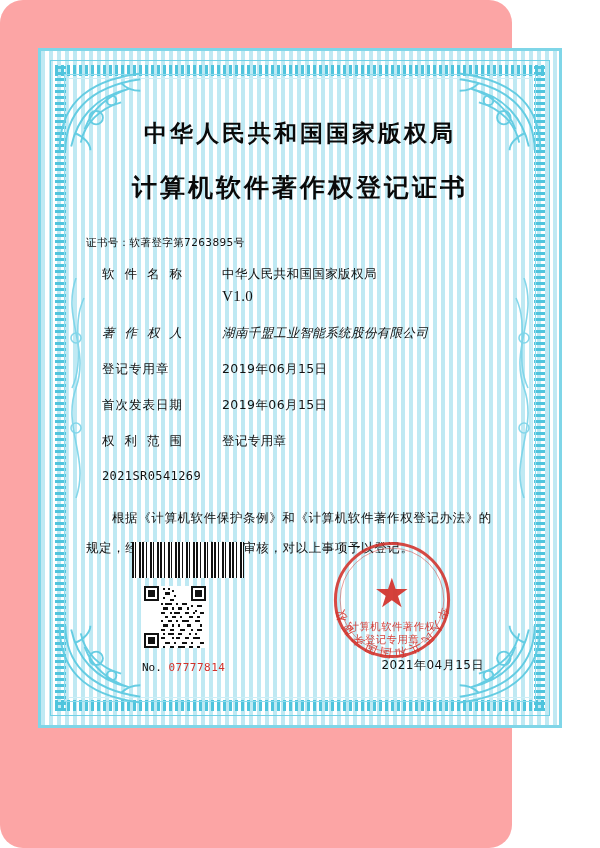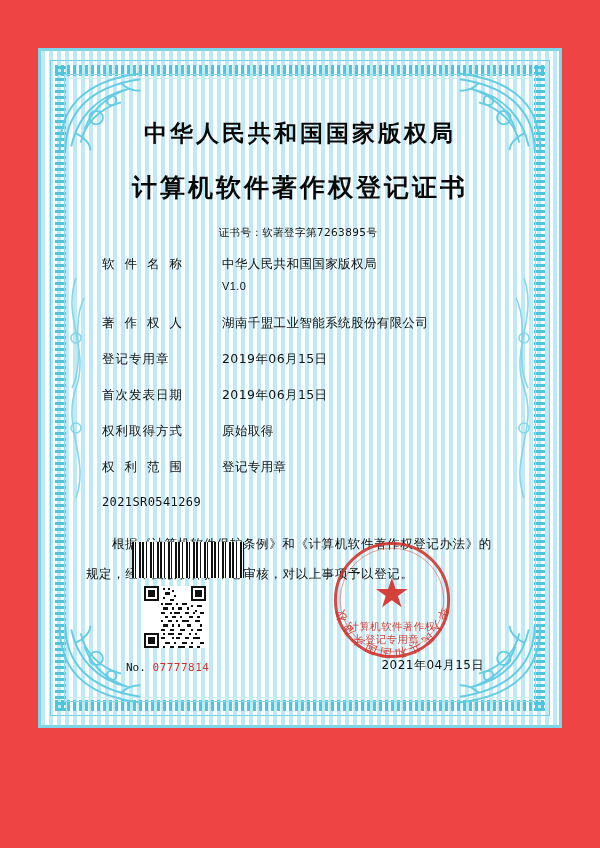--- a/index.html
+++ b/index.html
@@ -8,23 +8,24 @@
     background: #ffffff;
   }
   body {
     width: 600px;
     height: 848px;
     font-family: "Liberation Sans", sans-serif;
     overflow: hidden;
   }
   .page {
     position: relative;
-    width: 600px;
+    width: 512px;
     height: 848px;
-    background: #ef4444;
+    background: #fca5a5;
+    border-radius: 23px;
   }
   
   .cert {
     position: absolute;
     left: 38px;
     top: 48px;
     width: 524px;
     height: 680px;
     background: #ffffff;
   }
@@ -117,23 +118,23 @@
   }
   .title-sub {
     text-align: center;
     font-size: 25px;
     letter-spacing: 3px;
     font-weight: 700;
     color: #0a0a0a;
     margin-top: 22px;
   }
   .cert-no {
-    text-align: center;
+    text-align: left;
     font-size: 10.5px;
-    margin-top: 22px;
+    margin-top: 32px;
     padding-right: 4px;
     color: #111;
     letter-spacing: .4px;
   }
   .fields {
     margin-top: 14px;
     padding-left: 16px;
   }
   .field-row {
     display: flex;
@@ -151,22 +152,22 @@
   }
   .field-label.tight { letter-spacing: 1px; }
   .field-value {
     flex: 1;
     color: #111;
     letter-spacing: .4px;
   }
   .field-value .line2 {
     display: block;
     margin-top: 4px;
-    font-family: Liberation Sans, sans-serif;
-    font-size: 11px;
+    font-family: Liberation Serif, serif;
+    font-size: 15px;
   }
   .mono { font-family: "DejaVu Sans Mono", monospace; font-size: 12px; }
   .para {
     font-size: 12.5px;
     line-height: 30px;
     margin-top: 10px;
     text-indent: 26px;
     letter-spacing: .6px;
     padding-right: 6px;
   }
@@ -204,21 +205,21 @@
     position: absolute;
     right: 56px;
     top: -8px;
     width: 132px;
     height: 132px;
   }
   .seal svg { width: 100%; height: 100%; display: block; }
 
   .serial {
     position: absolute;
-    left: 40px;
+    left: 56px;
     bottom: 8px;
     font-size: 11px;
     font-family: "DejaVu Sans Mono", monospace;
     color: #111;
   }
   .serial .num { color: #d3312a; letter-spacing: .5px; }
   .date-issued {
     position: absolute;
     right: 30px;
     bottom: 8px;
@@ -329,39 +330,35 @@
       <div class="fields">
 
         <div class="field-row">
           <div class="field-label">软 件 名 称</div>
           <div class="field-value">
             <span>中华人民共和国国家版权局</span>
             <span class="line2">V1.0</span>
           </div>
         </div>
 
-        <div class="field-row" style="margin-top:8px;">
+        <div class="field-row" style="margin-top:8px;font-style:italic;">
           <div class="field-label">著 作 权 人</div>
           <div class="field-value">湖南千盟工业智能系统股份有限公司</div>
         </div>
 
         <div class="field-row">
           <div class="field-label tight">登记专用章</div>
           <div class="field-value">2019年06月15日</div>
         </div>
 
         <div class="field-row">
           <div class="field-label tight">首次发表日期</div>
           <div class="field-value">2019年06月15日</div>
         </div>
 
-        <div class="field-row">
-          <div class="field-label tight">权利取得方式</div>
-          <div class="field-value">原始取得</div>
-        </div>
 
         <div class="field-row">
           <div class="field-label">权 利 范 围</div>
           <div class="field-value">登记专用章</div>
         </div>
 
         <div class="field-row">
           <div class="field-value mono">2021SR0541269</div>
         </div>
 

